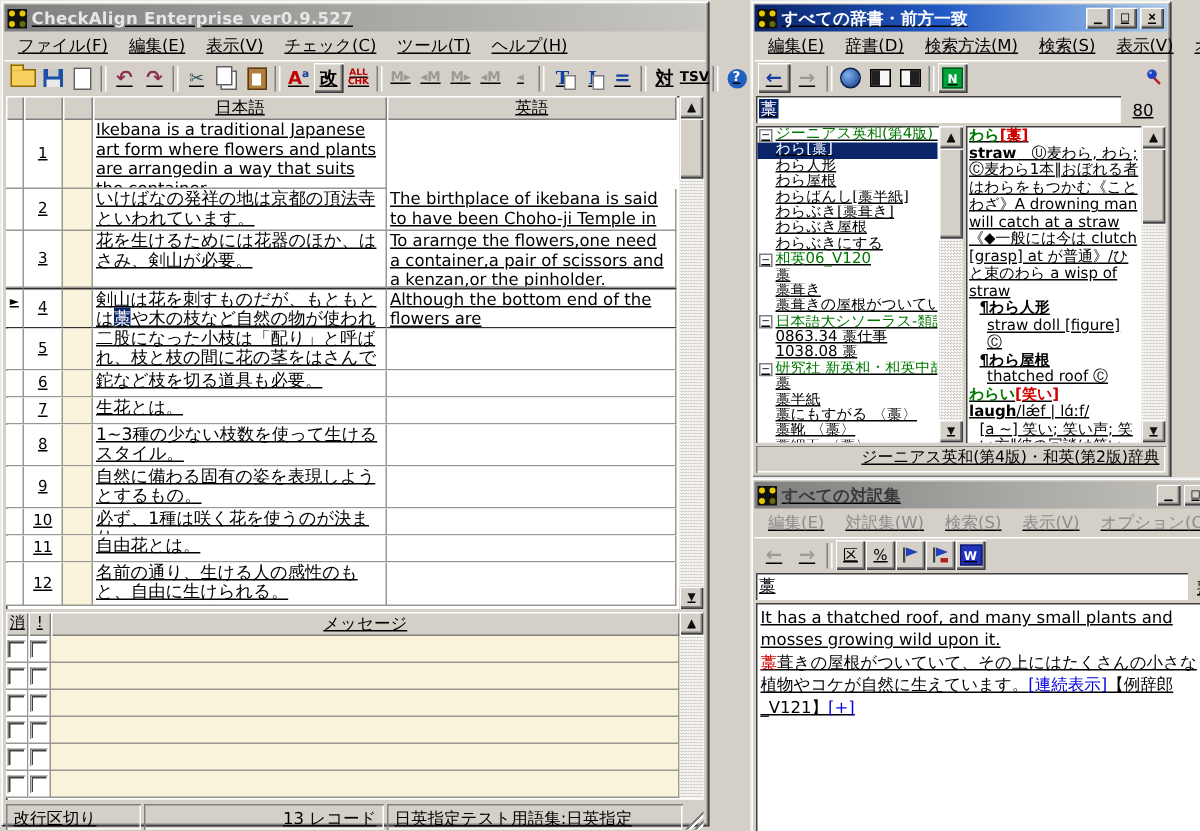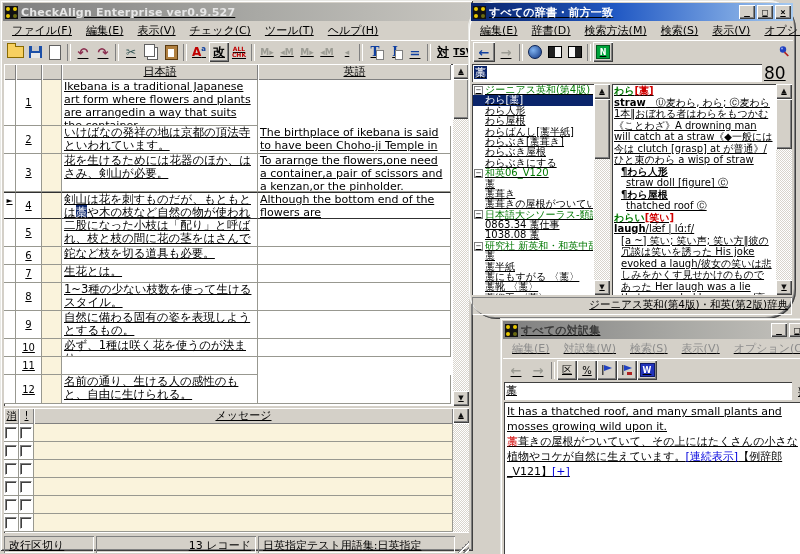--- a/index.html
+++ b/index.html
@@ -93,21 +93,21 @@
   .statusbar{display:flex;gap:2px;padding:2px 1px 1px;flex:none;margin-top:auto;align-items:center;}
   .sp{box-shadow: inset 1px 1px #808080, inset -1px -1px #fff;font-size:11px;padding:2px 5px 1px;height:17px;
       box-sizing:border-box;white-space:nowrap;overflow:hidden;color:#000;}
   .grip{width:12px;height:12px;align-self:flex-end;
     background:linear-gradient(135deg,transparent 50%,#808080 50%,#808080 58%,#fff 58%,#fff 66%,transparent 66%,transparent 74%,#808080 74%,#808080 82%,#fff 82%,#fff 90%,transparent 90%);}
   
   .searchrow{display:flex;align-items:center;padding:0 1px;height:20px;flex:none;gap:2px;}
   .sfield{flex:1;height:16px;background:#fff;box-shadow: inset 1px 1px #404040, inset -1px -1px #fff;
           font-size:11px;padding:1px 2px;color:#000;overflow:hidden;}
   .sel{background:#0A246A;color:#fff;padding:0 1px;}
-  .scount{width:26px;text-align:left;font-size:17px;color:#000;padding-right:2px;}
+  .scount{width:26px;text-align:center;font-size:11px;color:#000;padding-right:2px;}
   .dictmain{display:flex;flex:1;overflow:hidden;padding:1px;gap:2px;}
   .dlist{width:138px;background:#fff;box-shadow: inset 1px 1px #404040, inset -1px -1px #fff;
          display:flex;flex:none;overflow:hidden;}
   .dlist-items{flex:1;overflow:hidden;padding:1px;}
   .litem{height:10.4px;line-height:10.4px;font-size:10px;white-space:nowrap;overflow:hidden;color:#000;padding-left:12px;}
   .litem.group{color:#007800;padding-left:1px;display:flex;align-items:center;gap:2px;}
   .litem.sel2{background:#0A246A;color:#fff;}
   .expbox{width:7px;height:7px;border:1px solid #808080;background:#fff;color:#000;font-size:7px;line-height:6px;
           text-align:center;flex:none;display:inline-block;}
   .dpane{flex:1;background:#fff;box-shadow: inset 1px 1px #404040, inset -1px -1px #fff;display:flex;overflow:hidden;}
@@ -305,20 +305,21 @@
           <div class="td mk"></div>
               <div class="td num">10</div>
               <div class="td flag"></div>
           <div class="td ja">必ず、1種は咲く花を使うのが決まり。</div>
           <div class="td en"></div>
         </div>
         <div class="trow" style="height:18px">
           <div class="td mk"></div>
               <div class="td num">11</div>
               <div class="td flag"></div>
+          <div class="td ja">自由花とは。</div>
           <div class="td en"></div>
         </div>
         <div class="trow" style="height:29px">
           <div class="td mk"></div>
               <div class="td num">12</div>
               <div class="td flag"></div>
           <div class="td ja">名前の通り、生ける人の感性のもと、自由に生けられる。</div>
           <div class="td en"></div>
         </div>
       </div>
@@ -402,21 +403,21 @@
 
   <div class="statusbar">
     <span class="sp" style="width:90px;">改行区切り</span>
     <span class="sp" style="width:160px;text-align:right;">13 レコード</span>
     <span class="sp" style="flex:1;">日英指定テスト用語集:日英指定</span>
     <span class="grip"></span>
   </div>
  </div>
 </div>
 
-<div class="window" style="left:468px;top:0;width:328px;height:319px;border-radius:29px;">
+<div class="window" style="left:500px;top:0;width:281px;height:319px;">
  <div class="win-body">
   <div class="titlebar active">
     <span class="appicon">
           <i></i>
           <i></i>
           <i></i>
           <i></i>
         </span>
     <span class="title">すべての辞書・前方一致</span>
     <span class="tbtns">

